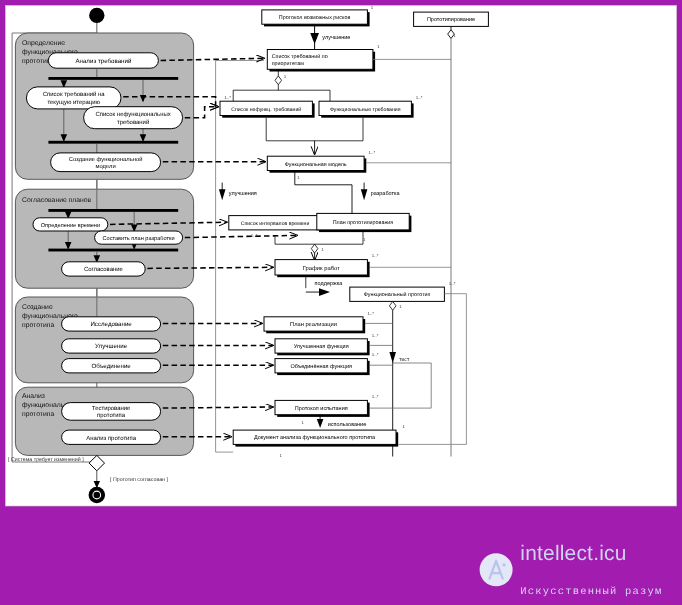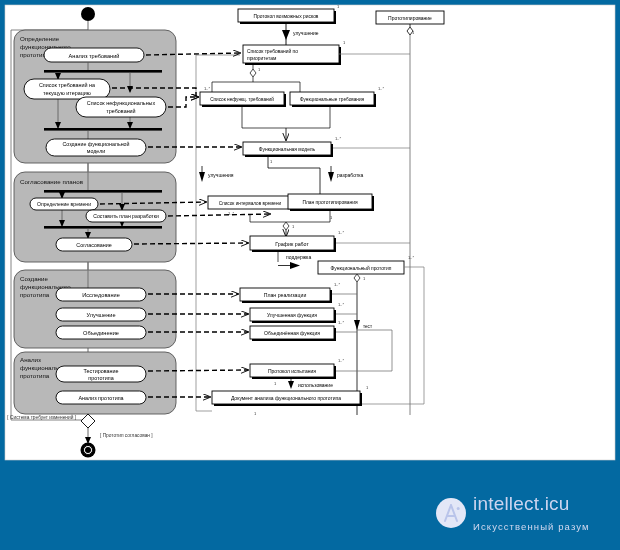--- a/index.html
+++ b/index.html
@@ -1,27 +1,27 @@
 <!DOCTYPE html>
 <html><head>
 <meta charset="utf-8">
 <style>
   html,body{margin:0;padding:0;background:#ffffff;}
   body{width:620px;height:550px;overflow:hidden;
        font-family:"Liberation Sans","DejaVu Sans",sans-serif;}
-  #stage{position:relative;width:620px;height:550px;background:#0369a1;}
+  #stage{position:relative;width:620px;height:550px;background:#a21caf;}
   svg#diagram{position:absolute;left:0;top:0;width:620px;height:550px;}
 
   .wm{position:absolute;left:436px;top:494px;display:flex;align-items:center;
       gap:7px;user-select:none;}
   .wm-badge{width:30px;height:30px;border-radius:50%;background:#e3e7f7;
       display:flex;align-items:center;justify-content:center;}
   .wm-txt{display:flex;flex-direction:column;line-height:1;}
   .wm-main{font-size:19px;color:#ccd4ef;letter-spacing:.2px;}
-  .wm-sub{font-size:9.5px;color:#d3d9f0;letter-spacing:1.1px;margin-top:9px;}
+  .wm-sub{font-size:9.5px;color:#d3d9f0;letter-spacing:1.1px;margin-top:20px;font-family:Liberation Mono, monospace;}
 </style>
 </head>
 <body>
 
 <div id="stage">
 
 <svg id="diagram" viewBox="0 0 620 550">
   <defs>
     <marker id="arw" markerWidth="7" markerHeight="7" refX="6" refY="3" orient="auto" markerUnits="userSpaceOnUse">
       <path d="M0,0 L7,3 L0,6 z" fill="#000"></path>

